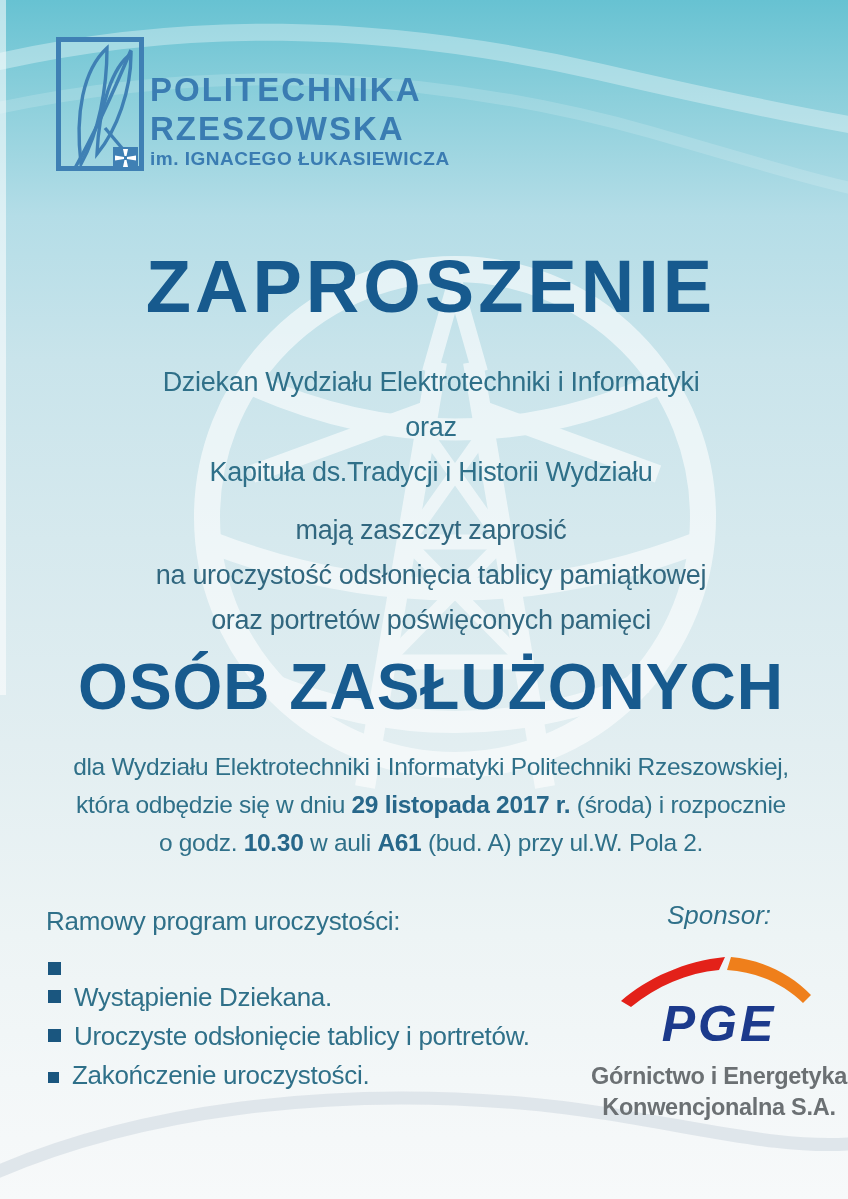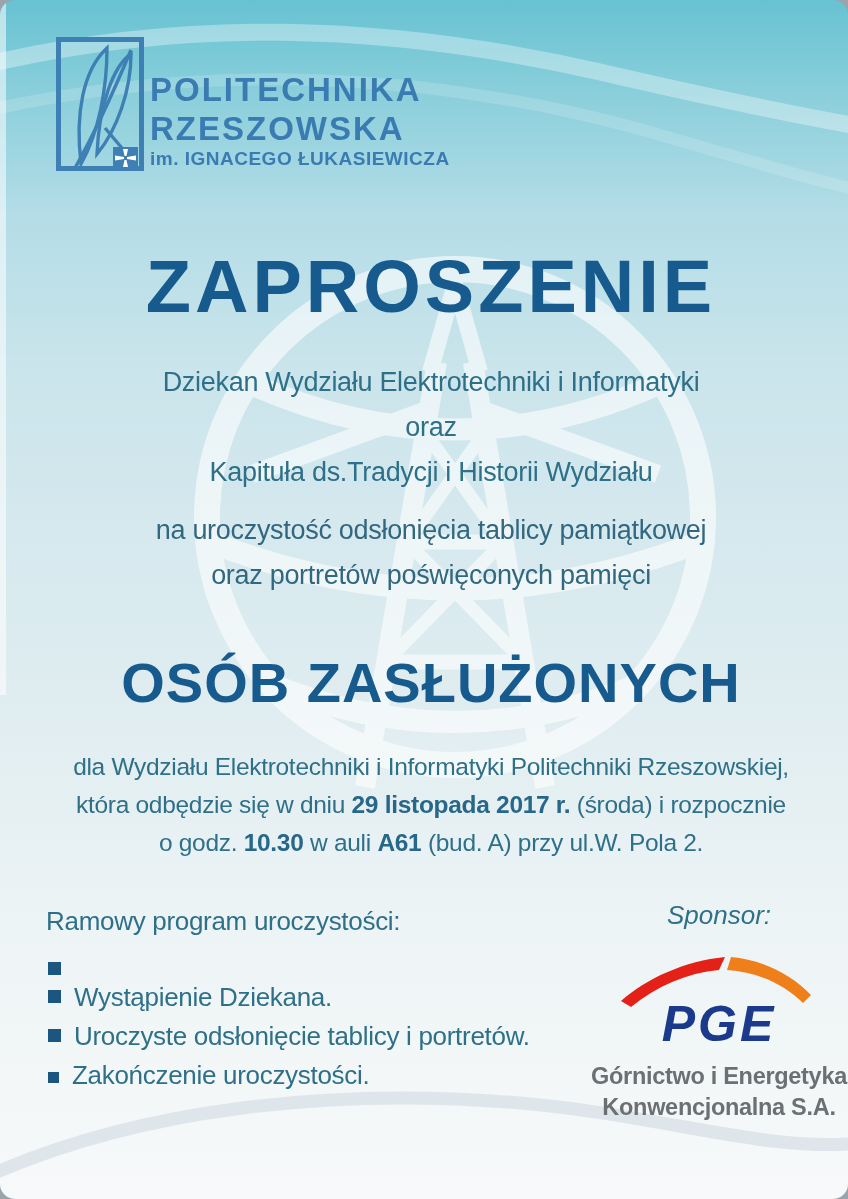--- a/index.html
+++ b/index.html
@@ -1,40 +1,39 @@
 <!DOCTYPE html>
 <html><head>
 <meta charset="utf-8">
 <style>
   html,body{margin:0;padding:0;background:#9aa4aa;}
   .page{
     position:relative;width:848px;height:1199px;overflow:hidden;margin:0 auto;
     font-family:"Liberation Sans",sans-serif;
     background:linear-gradient(180deg,#67c2d2 0%,#8bcfdb 8%,#b4dde7 18%,#c9e4eb 30%,
                #d6e9ee 45%,#e2eef1 62%,#edf4f5 78%,#f3f7f8 90%,#f7f9fa 100%);
-    border-radius:15px;
   }
   svg{display:block;}
   .abs{position:absolute;}
   .edge-strip{left:0;top:0;width:6px;height:58%;background:rgba(255,255,255,.55);}
   
   .top-waves{left:0;top:0;}
   .bottom-wave{left:0;top:1059px;}
   .watermark{left:182px;top:242px;opacity:.6;}
   
   .crest{left:55px;top:36px;}
   .brand-text{left:150px;top:70px;color:#3a7cb2;}
   .brand-main{font-size:33px;font-weight:bold;letter-spacing:2px;line-height:39px;}
   .brand-sub{font-size:19px;font-weight:bold;letter-spacing:.5px;}
   
   .center{left:14px;right:0;text-align:center;}
   .title{top:244px;font-size:74px;font-weight:bold;letter-spacing:4px;color:#175a8e;}
   .organizers{top:360px;font-size:27px;line-height:45px;color:#2f7089;letter-spacing:-.3px;}
   .intro{top:508px;font-size:27px;line-height:45px;color:#31677f;letter-spacing:-.3px;}
-  .honorees{top:650px;font-size:56px;font-weight:bold;letter-spacing:1px;color:#175a8e;}
+  .honorees{top:650px;font-size:64px;font-weight:bold;letter-spacing:1px;color:#175a8e;}
   .details{top:748px;font-size:24.5px;line-height:38px;color:#2f7089;letter-spacing:-.3px;}
   .details b{font-weight:bold;color:#27678a;}
   
   .program{left:46px;top:904px;color:#2f7089;}
   .program-heading{font-size:26px;line-height:34px;margin-bottom:14px;letter-spacing:-.3px;}
   .program-item{display:flex;align-items:flex-start;margin-bottom:5px;font-size:26px;line-height:34px;letter-spacing:-.3px;}
   .bullet{width:13px;height:13px;background:#1a567f;margin:10px 13px 0 2px;flex:none;}
   .program-item:last-child .bullet{margin-top:14px;width:11px;height:11px;}
   
   .sponsor{right:0;top:900px;width:258px;display:flex;flex-direction:column;align-items:center;}
@@ -107,20 +106,21 @@
 
   <div class="abs center title">ZAPROSZENIE</div>
 
   <div class="abs center organizers">
     <div>Dziekan Wydziału Elektrotechniki i Informatyki</div>
     <div>oraz</div>
     <div>Kapituła ds.Tradycji i Historii Wydziału</div>
   </div>
 
   <div class="abs center intro">
+    <div>mają zaszczyt zaprosić</div>
     <div>na uroczystość odsłonięcia tablicy pamiątkowej</div>
     <div>oraz portretów poświęconych pamięci</div>
   </div>
 
   <div class="abs center honorees">OSÓB ZASŁUŻONYCH</div>
 
   <div class="abs center details">
     <div>
       <span>dla Wydziału Elektrotechniki i Informatyki Politechniki Rzeszowskiej,</span>
     </div>

